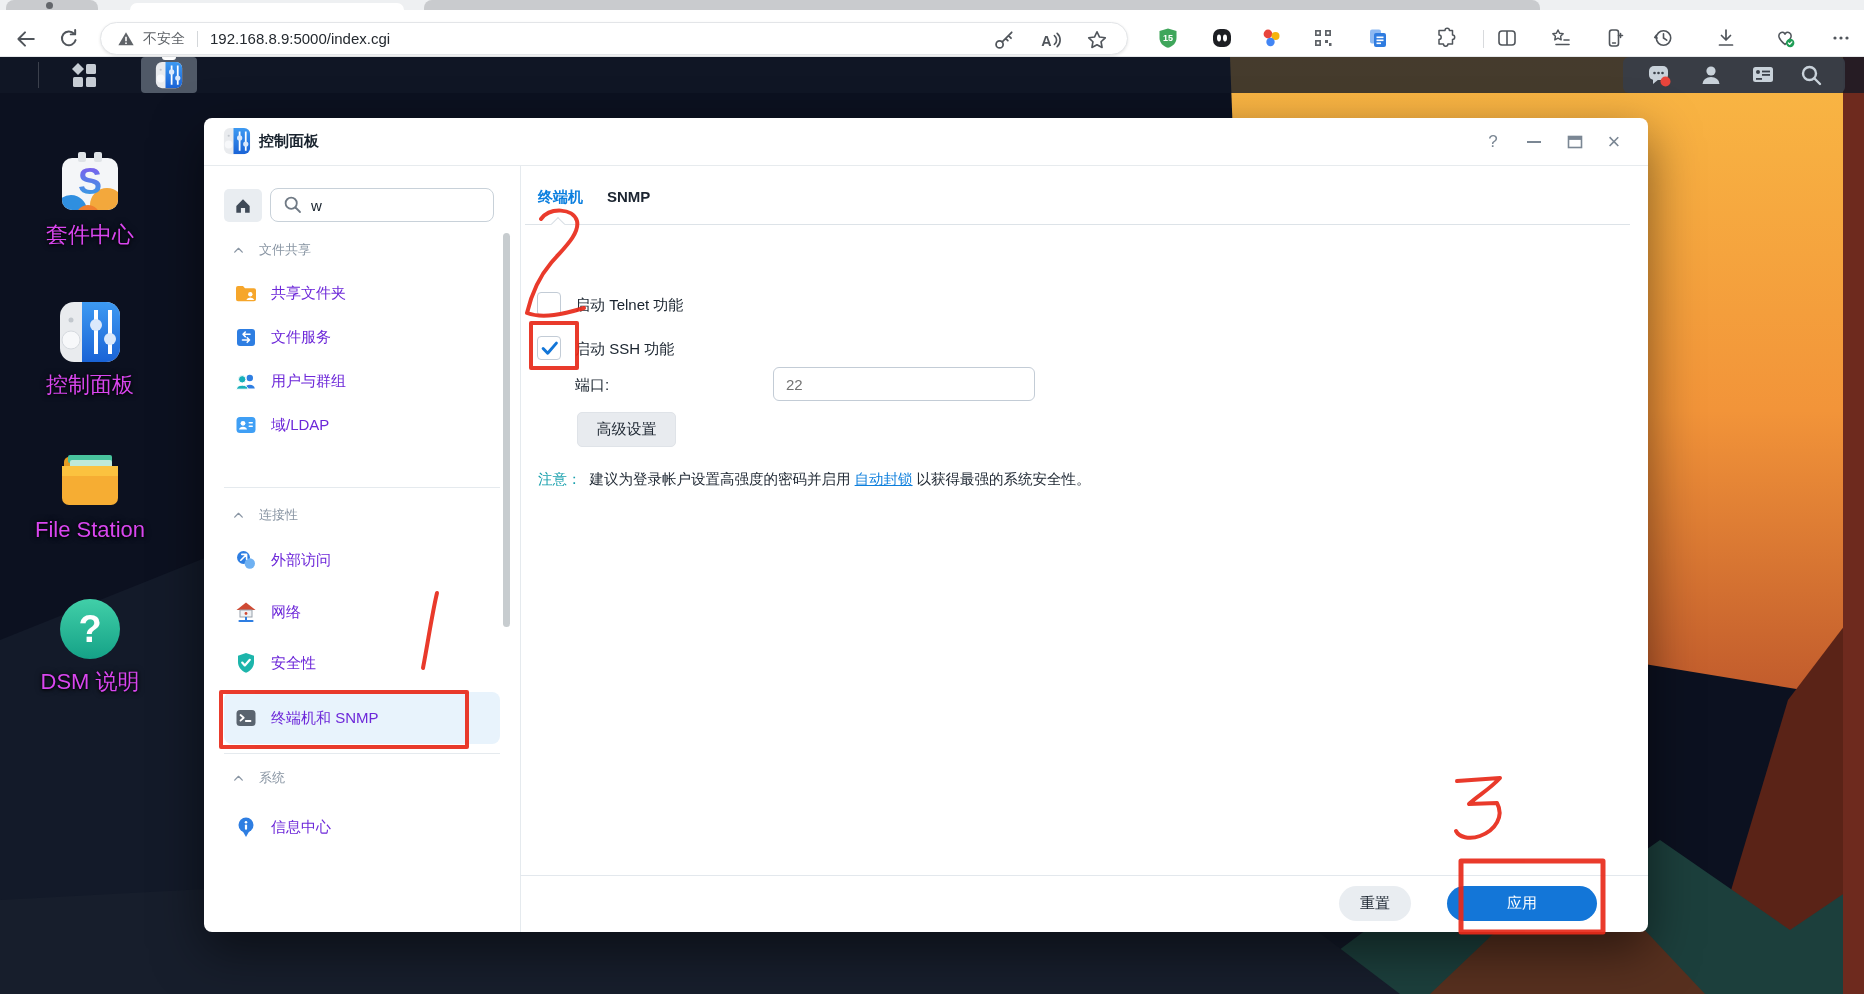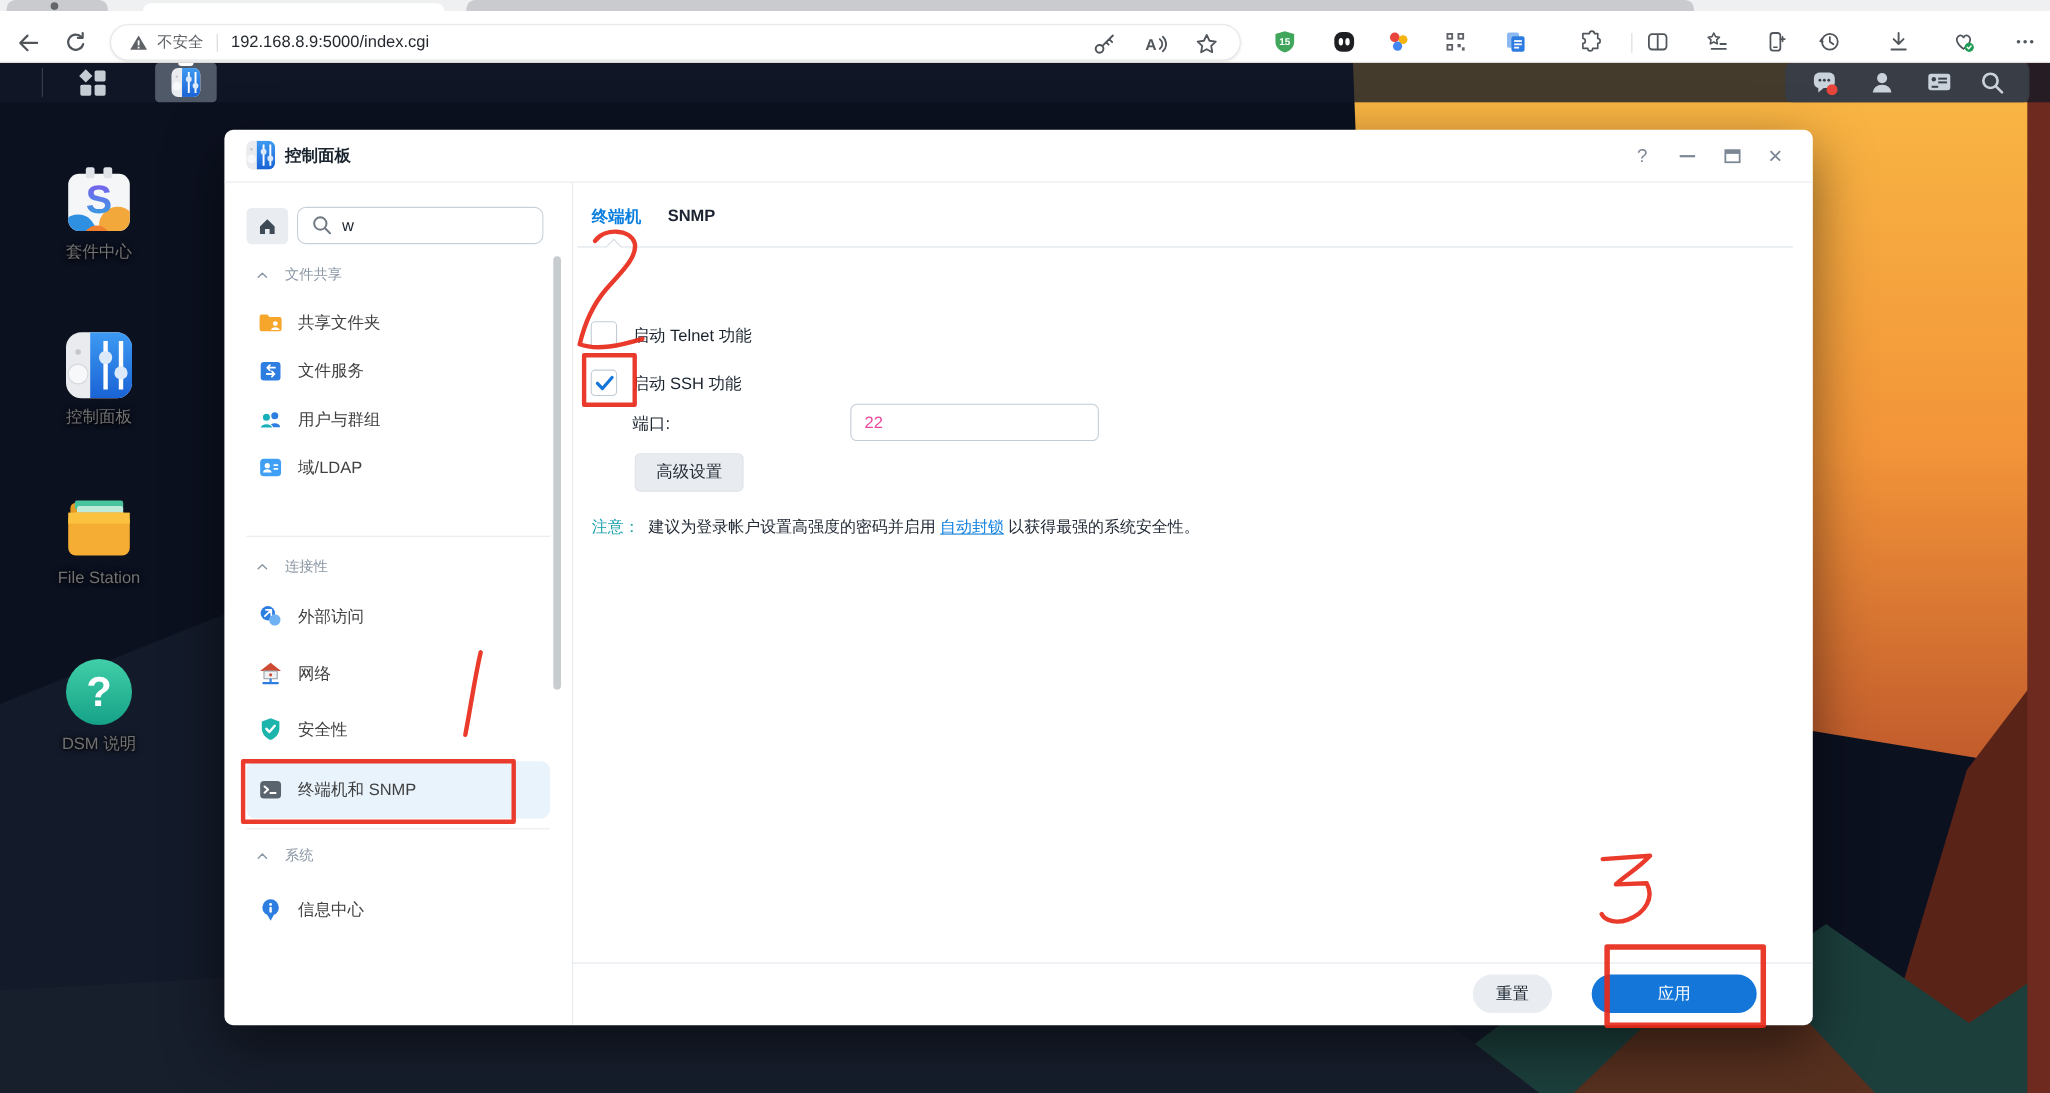--- a/index.html
+++ b/index.html
@@ -28,50 +28,50 @@
   .desktop{position:absolute;left:0;top:57px;width:1864px;height:937px}
   .taskbar{position:absolute;left:0;top:0;width:1864px;height:36px;background:rgba(18,24,38,.78);z-index:3}
   .tb-div{position:absolute;left:38px;top:5px;width:1px;height:26px;background:rgba(255,255,255,.18)}
   .tb-btn{position:absolute;top:0;height:36px;border:none;background:transparent;cursor:pointer;display:flex;align-items:center;justify-content:center}
   .tb-app{background:rgba(160,170,185,.45);border-radius:4px}
   .tb-indicator{position:absolute;left:21px;top:0;width:14px;height:3px;border-radius:0 0 3px 3px;background:#fff}
   .tray{position:absolute;left:1623px;top:0;width:222px;height:36px;background:rgba(56,62,72,.92);border-radius:6px;z-index:3}
   .tray-btn{position:absolute;top:6px;width:24px;height:24px;border:none;background:transparent;cursor:pointer}
 
   .dt-icon{position:absolute;width:160px;text-align:center;cursor:pointer;z-index:1}
-  .dt-label{display:block;margin-top:6px;color:#737373;font-size:15px;text-shadow:0 1px 3px rgba(0,0,0,.95),0 0 6px rgba(0,0,0,.7)}
+  .dt-label{display:block;margin-top:6px;color:#d946ef;font-size:22px;text-shadow:0 1px 3px rgba(0,0,0,.95),0 0 6px rgba(0,0,0,.7)}
   .dt-img{margin:0 auto;width:64px;height:64px}
 
   
   .window{position:absolute;left:204px;top:61px;width:1444px;height:814px;background:#fff;border-radius:8px;box-shadow:0 18px 50px rgba(0,0,0,.5);overflow:hidden;z-index:5}
   .titlebar{position:absolute;left:0;top:0;width:1444px;height:48px;border-bottom:1px solid #e7ebee}
   .win-title{position:absolute;left:55px;top:14px;font-size:15px;font-weight:bold;color:#19232e}
   .win-ctl{position:absolute;top:10px;width:28px;height:28px;border:none;background:transparent;color:#7b8794;font-size:17px;cursor:pointer;display:flex;align-items:center;justify-content:center}
   .v-divider{position:absolute;left:316px;top:48px;width:1px;height:766px;background:#e5eaee}
 
   
   .home-btn{position:absolute;left:20px;top:71px;width:38px;height:33px;background:#e9edf1;border:none;border-radius:5px;cursor:pointer;display:flex;align-items:center;justify-content:center}
   .searchbox{position:absolute;left:66px;top:70px;width:224px;height:34px;border:1px solid #c8d1d9;border-radius:8px;background:#fff;display:flex;align-items:center}
   .searchbox input{border:none;outline:none;font-size:15px;color:#19232e;width:160px;font-family:inherit}
   .sb-scroll{position:absolute;left:299px;top:115px;width:7px;height:394px;background:#c7cccf;border-radius:4px;cursor:pointer}
   .sb-header{position:absolute;left:28px;height:18px;display:flex;align-items:center;gap:14px;color:#8a96a4;font-size:13px}
   .sb-div{position:absolute;left:20px;width:276px;height:1px;background:#e5eaee}
-  .sb-item{position:absolute;left:20px;width:276px;height:44px;display:flex;align-items:center;gap:13px;padding-left:10px;cursor:pointer;border-radius:8px;font-size:15px;color:#404040}
+  .sb-item{position:absolute;left:20px;width:276px;height:44px;display:flex;align-items:center;gap:13px;padding-left:10px;cursor:pointer;border-radius:8px;font-size:15px;color:#6d28d9}
   .sb-item.sel{background:#e8f3fc;height:52px}
 
   
   .tab{position:absolute;top:70px;height:24px;font-size:15px;font-weight:bold;color:#1b2430;cursor:pointer}
   .tab.active{color:#0b7fdf}
   .tab-line{position:absolute;left:321px;top:106px;width:1105px;height:1px;background:#dde3e8}
   .tab-caret{position:absolute;left:349px;top:101px;width:10px;height:10px;background:#fff;border-left:1px solid #d8dee4;border-top:1px solid #d8dee4;transform:rotate(45deg)}
   .body-text{font-size:14.5px;color:#222b36}
   a.cp-link{color:#0d7fdd;text-decoration:underline;cursor:pointer}
   .cbx{position:absolute;width:24px;height:24px;border:1px solid #c3ccd6;border-radius:4px;background:#fff;cursor:pointer}
   .cbx-label{position:absolute;left:371px;font-size:15px;color:#19232e}
-  .port-input{position:absolute;left:569px;top:249px;width:226px;height:34px;border:1px solid #c3ccd6;border-radius:6px;font-size:15px;color:#ec4899;padding-left:12px;font-family:inherit}
+  .port-input{position:absolute;left:569px;top:249px;width:262px;height:34px;border:1px solid #c3ccd6;border-radius:6px;font-size:15px;color:#737373;padding-left:12px;font-family:inherit}
   .adv-btn{position:absolute;left:373px;top:294px;width:99px;height:35px;background:#e8ebef;border:1px solid #dfe3e8;border-radius:5px;font-size:15px;color:#222b36;cursor:pointer;font-family:inherit}
   .note-prefix{color:#18a0ad}
   .foot-div{position:absolute;left:316px;top:757px;width:1128px;height:1px;background:#e3e8ed}
   .btn-pill{position:absolute;top:768px;height:35px;border:none;border-radius:18px;font-size:15px;cursor:pointer;font-family:inherit}
   .btn-reset{left:1135px;width:72px;background:#e9edf1;color:#19232e}
   .btn-apply{left:1243px;width:150px;background:#1376d8;color:#fff}
 
   .annot{position:absolute;left:0;top:0;z-index:40;pointer-events:none}
 </style>
 </head>

